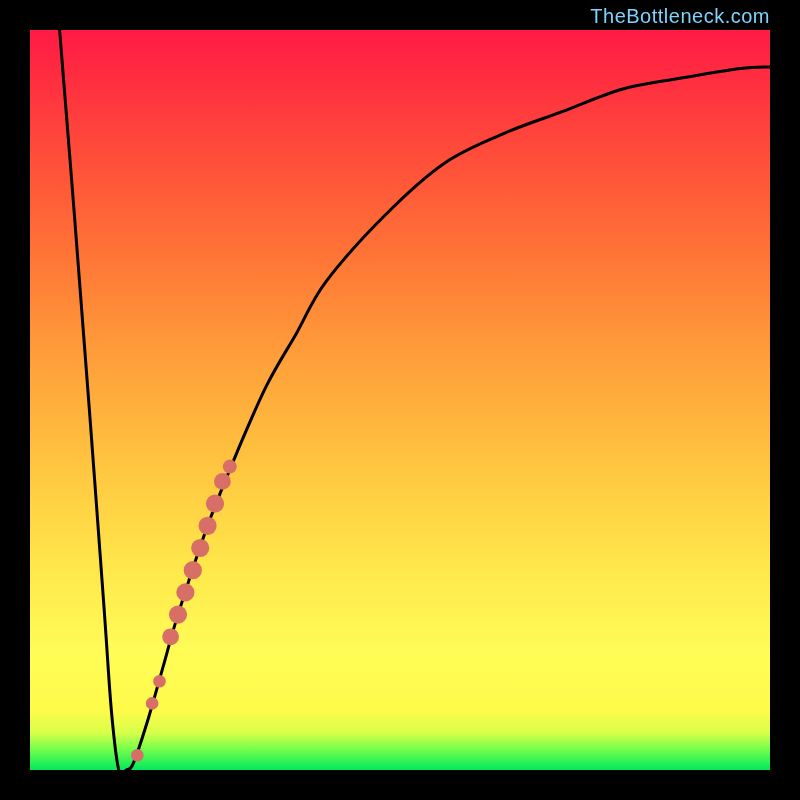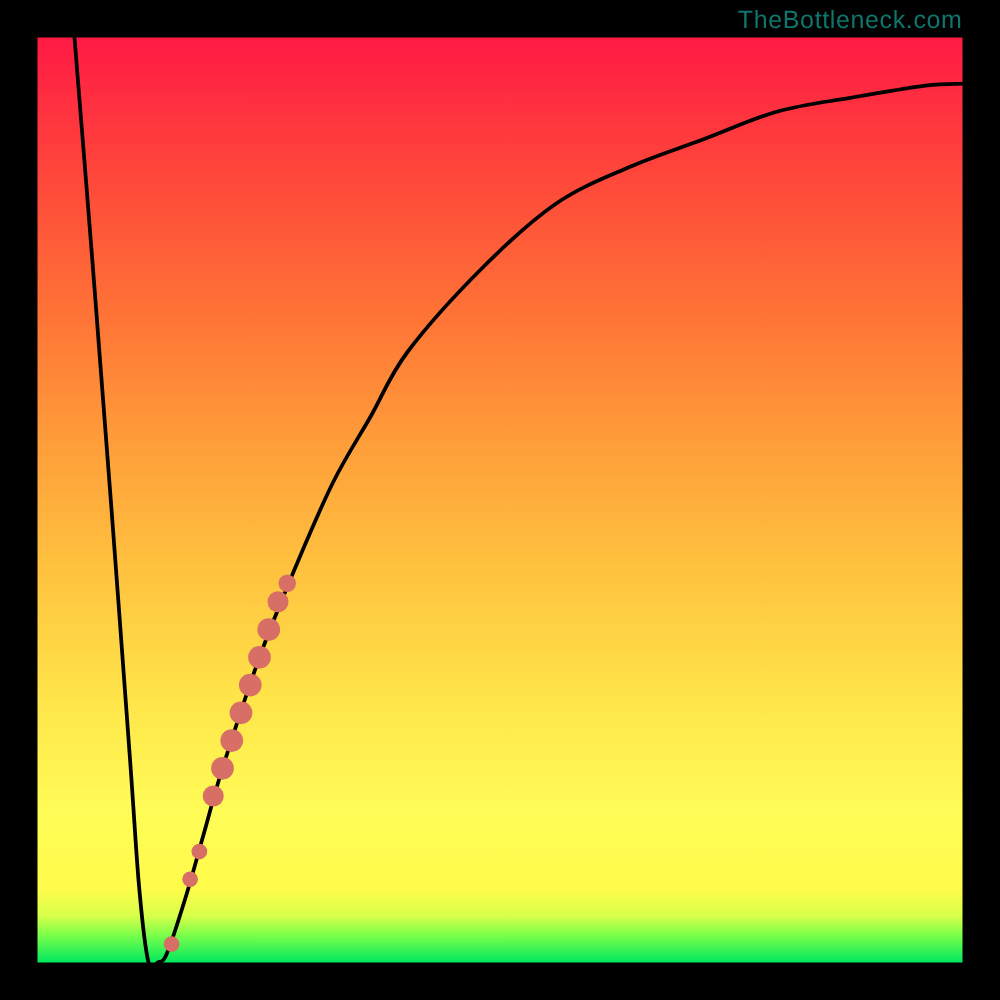--- a/index.html
+++ b/index.html
@@ -41,21 +41,21 @@
   #curve-layer {
     position: absolute;
     left: 0; top: 0;
     width: 740px; height: 740px;
     overflow: visible;
   }
   .attribution {
     position: absolute;
     right: 30px;
     top: 6px;
-    color: #0f766e;
+    color: #7dd3fc;
     font-size: 20px;
     line-height: 20px;
     font-weight: 400;
     letter-spacing: 0.5px;
   }
 </style>
 </head>
 <body>
 
 <div id="frame">

